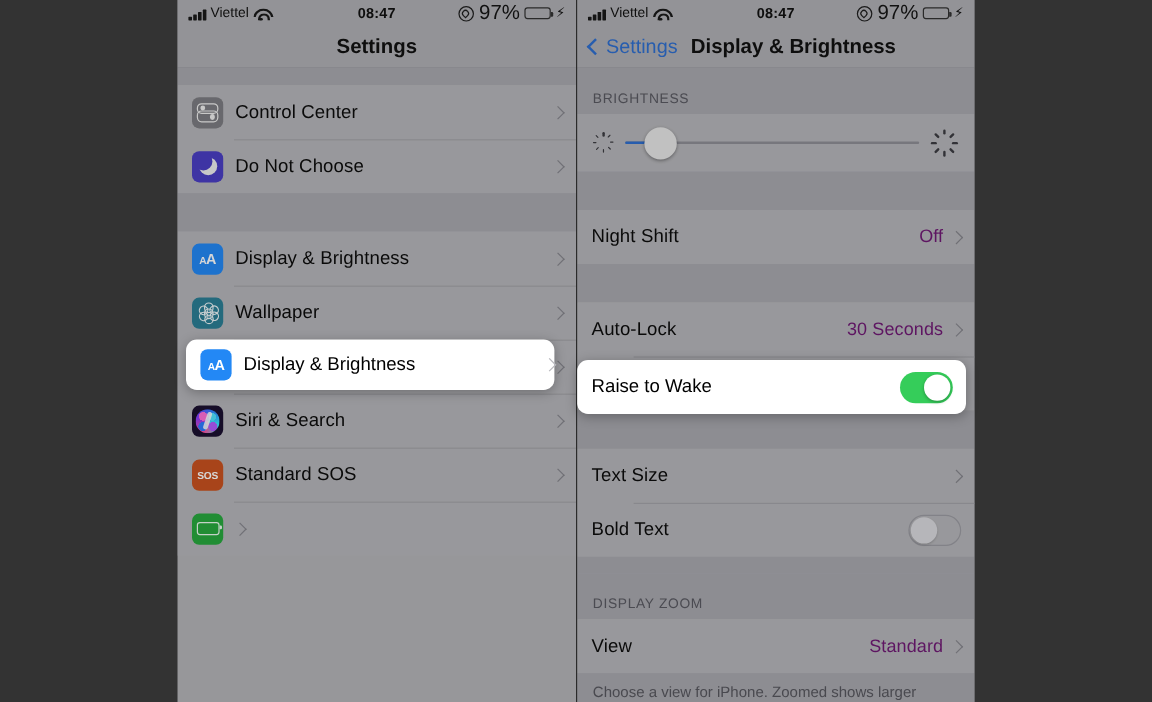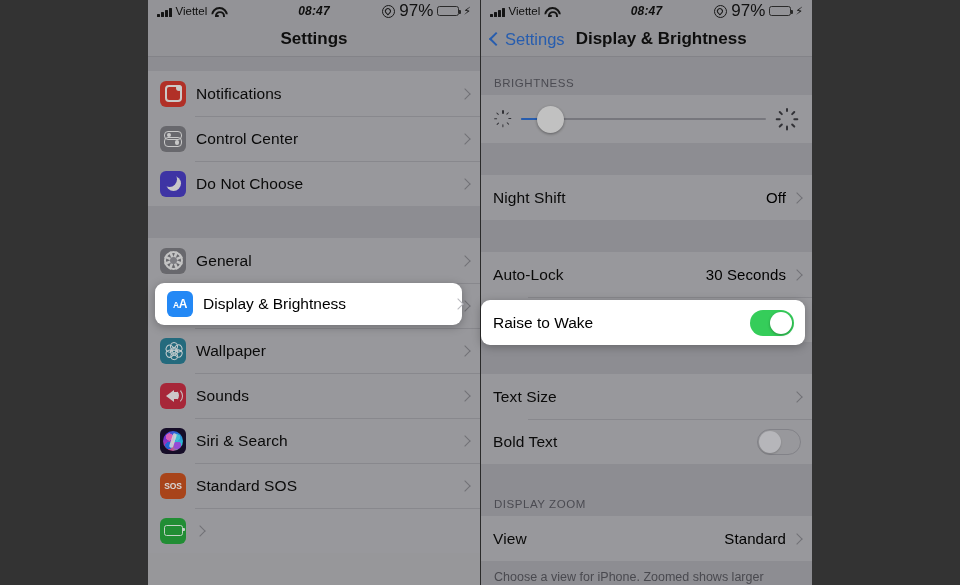--- a/index.html
+++ b/index.html
@@ -22,21 +22,21 @@
 
   
   .dim{position:absolute;inset:0;background:rgba(0,0,0,0.16);pointer-events:none;}
 
   
   .statusbar{
     position:relative;height:22px;background:#b0b0b4;
     display:flex;align-items:center;padding:0 9px;font-size:11.5px;color:#111;
   }
   .sb-left{display:flex;align-items:flex-end;gap:4px;}
-  .sb-center{position:absolute;left:0;right:0;text-align:center;font-size:12px;font-weight:600;letter-spacing:.2px;font-style:italic;}
+  .sb-center{position:absolute;left:0;right:0;text-align:center;font-size:12px;font-weight:600;letter-spacing:.2px;}
   .sb-right{margin-left:auto;display:flex;align-items:center;gap:4px;position:relative;z-index:2;}
   .sb-carrier{font-size:11.5px;font-weight:500;}
   .bars{display:flex;align-items:flex-end;gap:1.5px;height:9px;}
   .bars i{display:block;width:2.5px;background:#1a1a1a;border-radius:.5px;}
   .bars i:nth-child(1){height:3px;}
   .bars i:nth-child(2){height:5px;}
   .bars i:nth-child(3){height:7px;}
   .bars i:nth-child(4){height:9px;}
   .wifi{width:13px;height:10px;position:relative;}
   .wifi::before{
@@ -86,21 +86,21 @@
 
   .group{background:#b6b6ba;}
   .row{
     position:relative;display:flex;align-items:center;height:45px;
     padding-left:12px;padding-right:11px;box-sizing:border-box;
   }
   .row + .row::before{
     content:"";position:absolute;left:47px;right:0;top:0;height:1px;background:#a3a3a8;
   }
   .row .label{font-size:15.5px;color:#0c0c0c;flex:1;letter-spacing:.1px;}
-  .row .value{font-size:15px;color:#000000;margin-right:7px;letter-spacing:.1px;}
+  .row .value{font-size:15px;color:#701a75;margin-right:7px;letter-spacing:.1px;}
   .chev{width:7px;height:7px;border-right:1.8px solid #86868d;border-bottom:1.8px solid #86868d;transform:rotate(-45deg);flex:0 0 auto;}
 
   .appicon{
     width:26px;height:26px;border-radius:6px;margin-right:10px;flex:0 0 auto;
     display:flex;align-items:center;justify-content:center;position:relative;overflow:hidden;
   }
 
   
   .ic-notif{background:#d33a2f;}
   .ic-notif .sq{width:13px;height:13px;border:2px solid #f3f0ee;border-radius:4px;}
@@ -277,28 +277,20 @@
       <span>Settings</span>
     </div>
     <div class="navsep"></div>
 
     <div class="scroll">
 
       <div class="gap short"></div>
 
       <div class="group">
 
-        <div class="row">
-          <span class="appicon ic-notif">
-            <span class="sq"></span>
-              <span class="dot"></span>
-          </span>
-          <span class="label">Notifications</span>
-          <span class="chev"></span>
-        </div>
 
         <div class="row">
           <span class="appicon ic-cc">
             <span class="tog t1"></span>
               <span class="kn k1"></span>
             <span class="tog t2"></span>
               <span class="kn k2"></span>
           </span>
           <span class="label">Control Center</span>
           <span class="chev"></span>
@@ -311,28 +303,20 @@
           <span class="label">Do Not Choose</span>
           <span class="chev"></span>
         </div>
 
       </div>
 
       <div class="gap"></div>
 
       <div class="group">
 
-        <div class="row">
-          <span class="appicon ic-gen">
-            <span class="gear"></span>
-              <span class="hole"></span>
-          </span>
-          <span class="label">General</span>
-          <span class="chev"></span>
-        </div>
 
         <div class="row">
           <span class="appicon ic-disp">
             <span class="aa"><small>A</small>A</span>
           </span>
           <span class="label">Display &amp; Brightness</span>
           <span class="chev"></span>
         </div>
 
         <div class="row">

